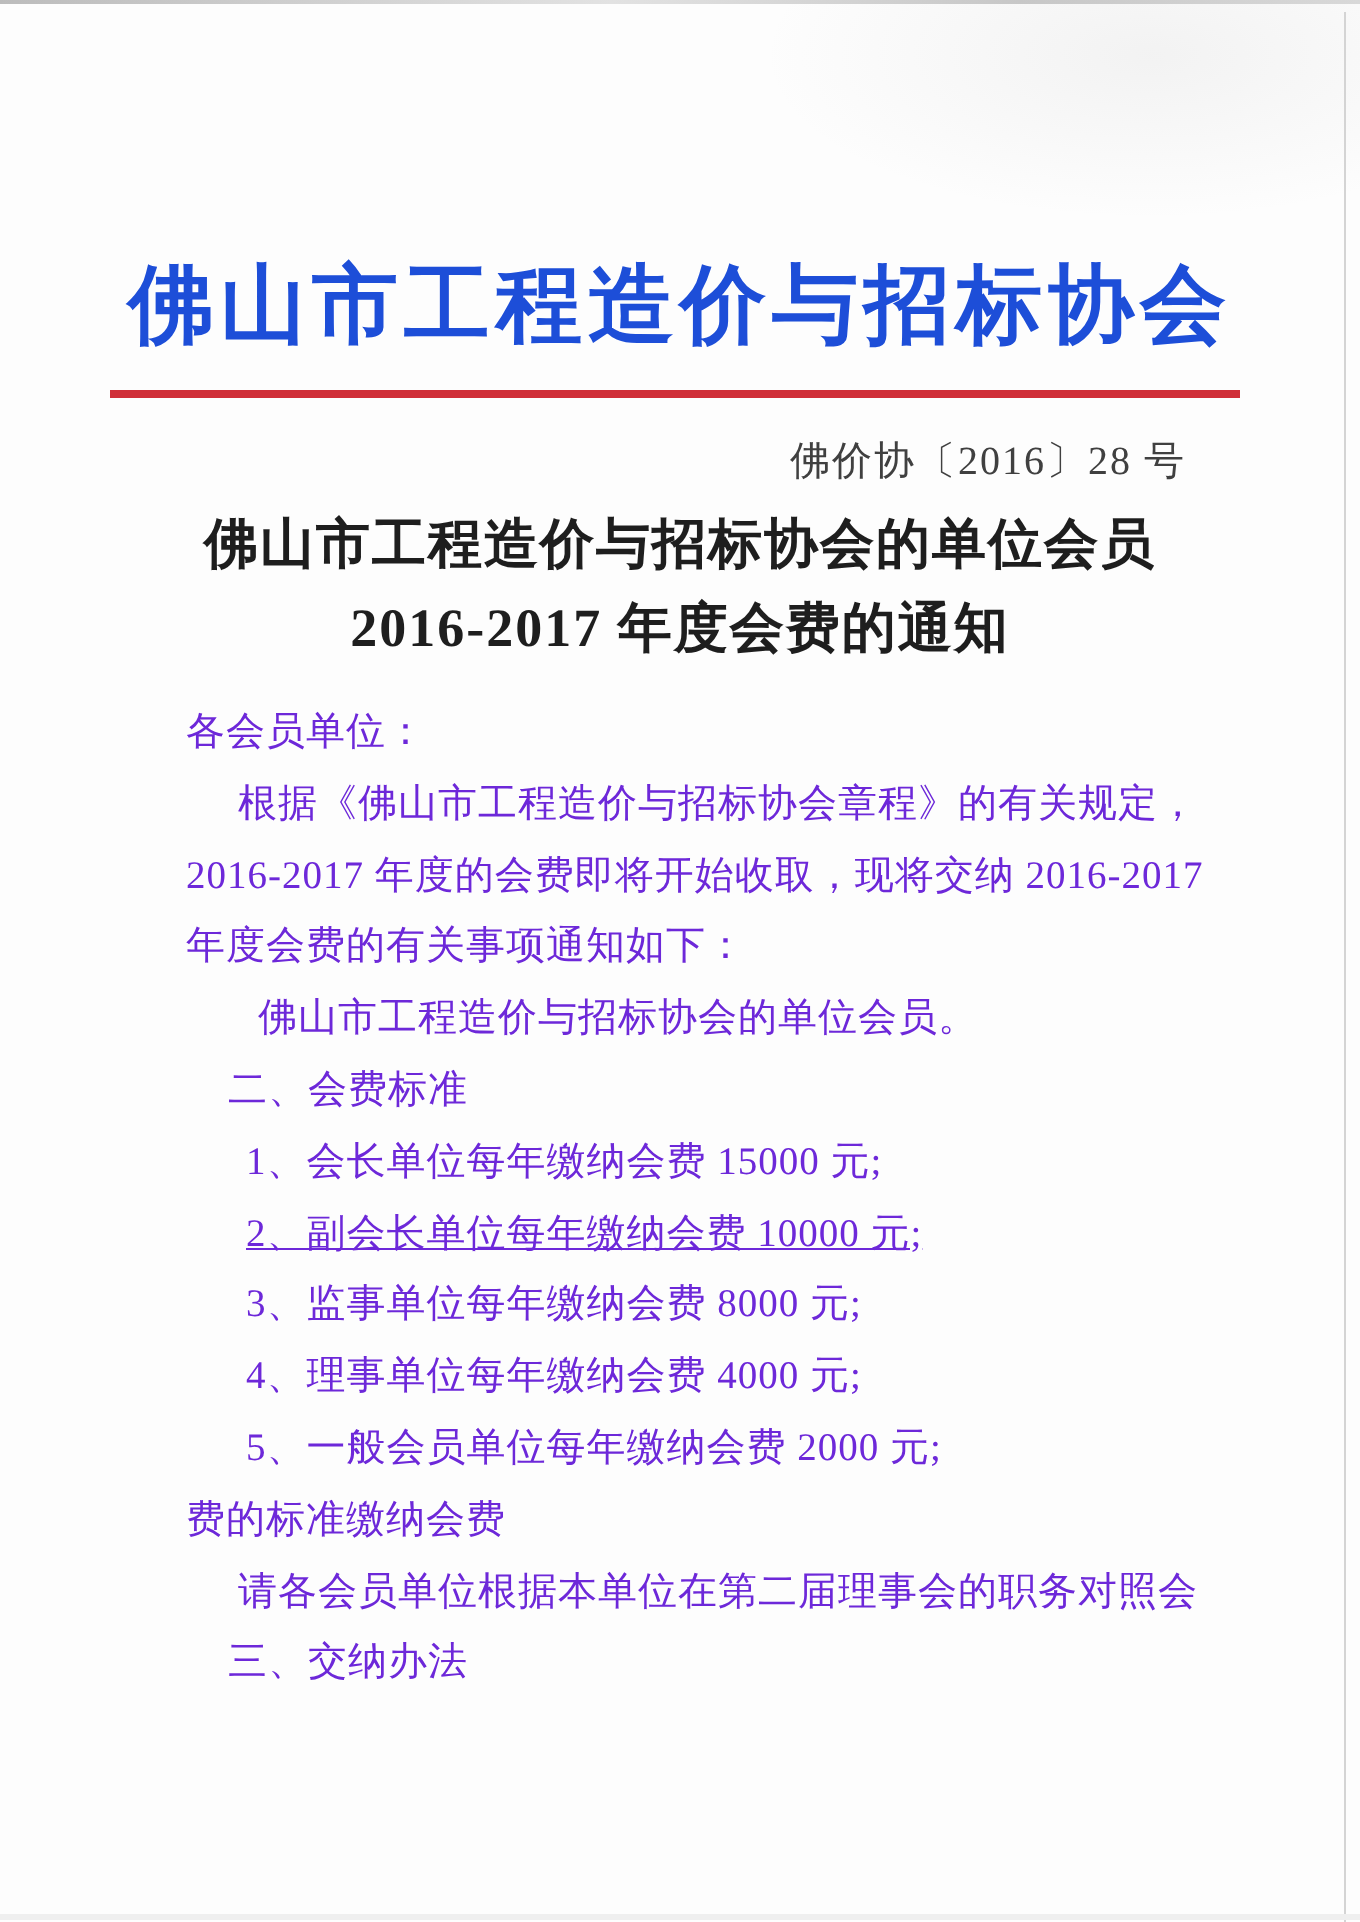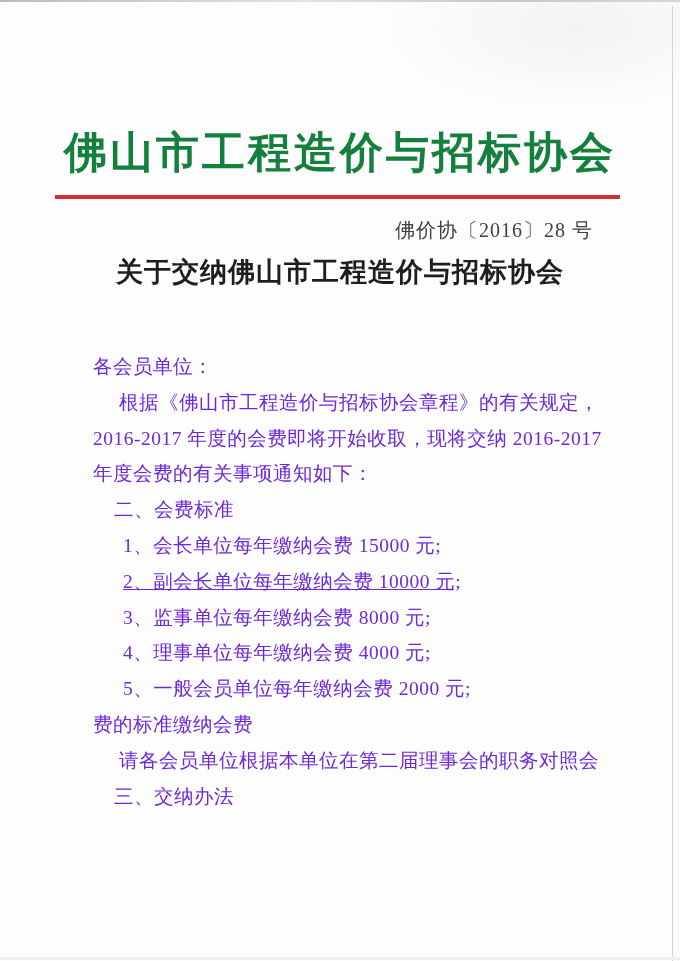--- a/index.html
+++ b/index.html
@@ -62,35 +62,37 @@
 </style>
 </head>
 <body>
 
 <div class="page" style="background: rgb(253, 253, 253);">
   <div class="scan-smudge"></div>
   <div class="scan-edge-top"></div>
   <div class="scan-edge-right"></div>
   <div class="scan-edge-bottom"></div>
 
-  <h1 class="org-name" style="color: #15803d; text-align: center;">佛山市工程造价与招标协会</h1>
+  <h1 class="org-name" style="color: #1d4ed8; text-align: center;">佛山市工程造价与招标协会</h1>
 
   <div class="red-rule" style="background: rgb(208, 47, 56);"></div>
 
   <div class="doc-number">佛价协〔2016〕28 号</div>
 
   <h2 class="doc-title">
-    <span class="title-line">关于交纳佛山市工程造价与招标协会</span>
+    <span class="title-line">佛山市工程造价与招标协会的单位会员</span>
+    <span class="title-line">2016-2017 年度会费的通知</span>
   </h2>
 
   <main class="doc-body">
     <div class="body-line" style="padding-left: 0px;">各会员单位：</div>
     <div class="body-line" style="padding-left: 26px;">根据《佛山市工程造价与招标协会章程》的有关规定，</div>
     <div class="body-line" style="padding-left: 0px; text-align: center;">2016-2017 年度的会费即将开始收取，现将交纳 2016-2017</div>
     <div class="body-line" style="padding-left: 0px;">年度会费的有关事项通知如下：</div>
+    <div class="body-line" style="padding-left: 36px;">佛山市工程造价与招标协会的单位会员。</div>
     <div class="body-line" style="padding-left: 21px;">二、会费标准</div>
     <div class="body-line" style="padding-left: 30px;">1、会长单位每年缴纳会费 15000 元;</div>
     <div class="body-line" style="padding-left: 30px; text-decoration: underline;">2、副会长单位每年缴纳会费 10000 元;</div>
     <div class="body-line" style="padding-left: 30px;">3、监事单位每年缴纳会费 8000 元;</div>
     <div class="body-line" style="padding-left: 30px;">4、理事单位每年缴纳会费 4000 元;</div>
     <div class="body-line" style="padding-left: 30px;">5、一般会员单位每年缴纳会费 2000 元;</div>
     <div class="body-line" style="padding-left: 0px;">费的标准缴纳会费</div>
     <div class="body-line" style="padding-left: 26px;">请各会员单位根据本单位在第二届理事会的职务对照会</div>
     <div class="body-line" style="padding-left: 21px;">三、交纳办法</div>
   </main>

